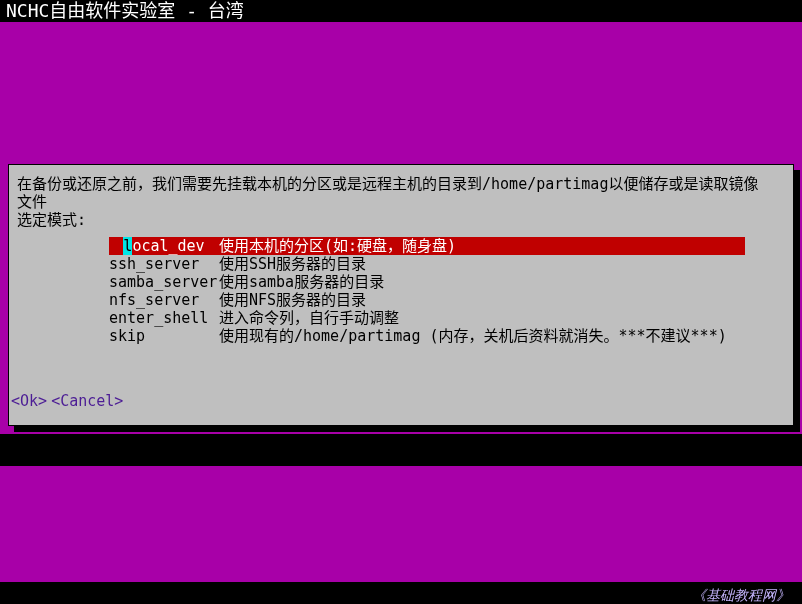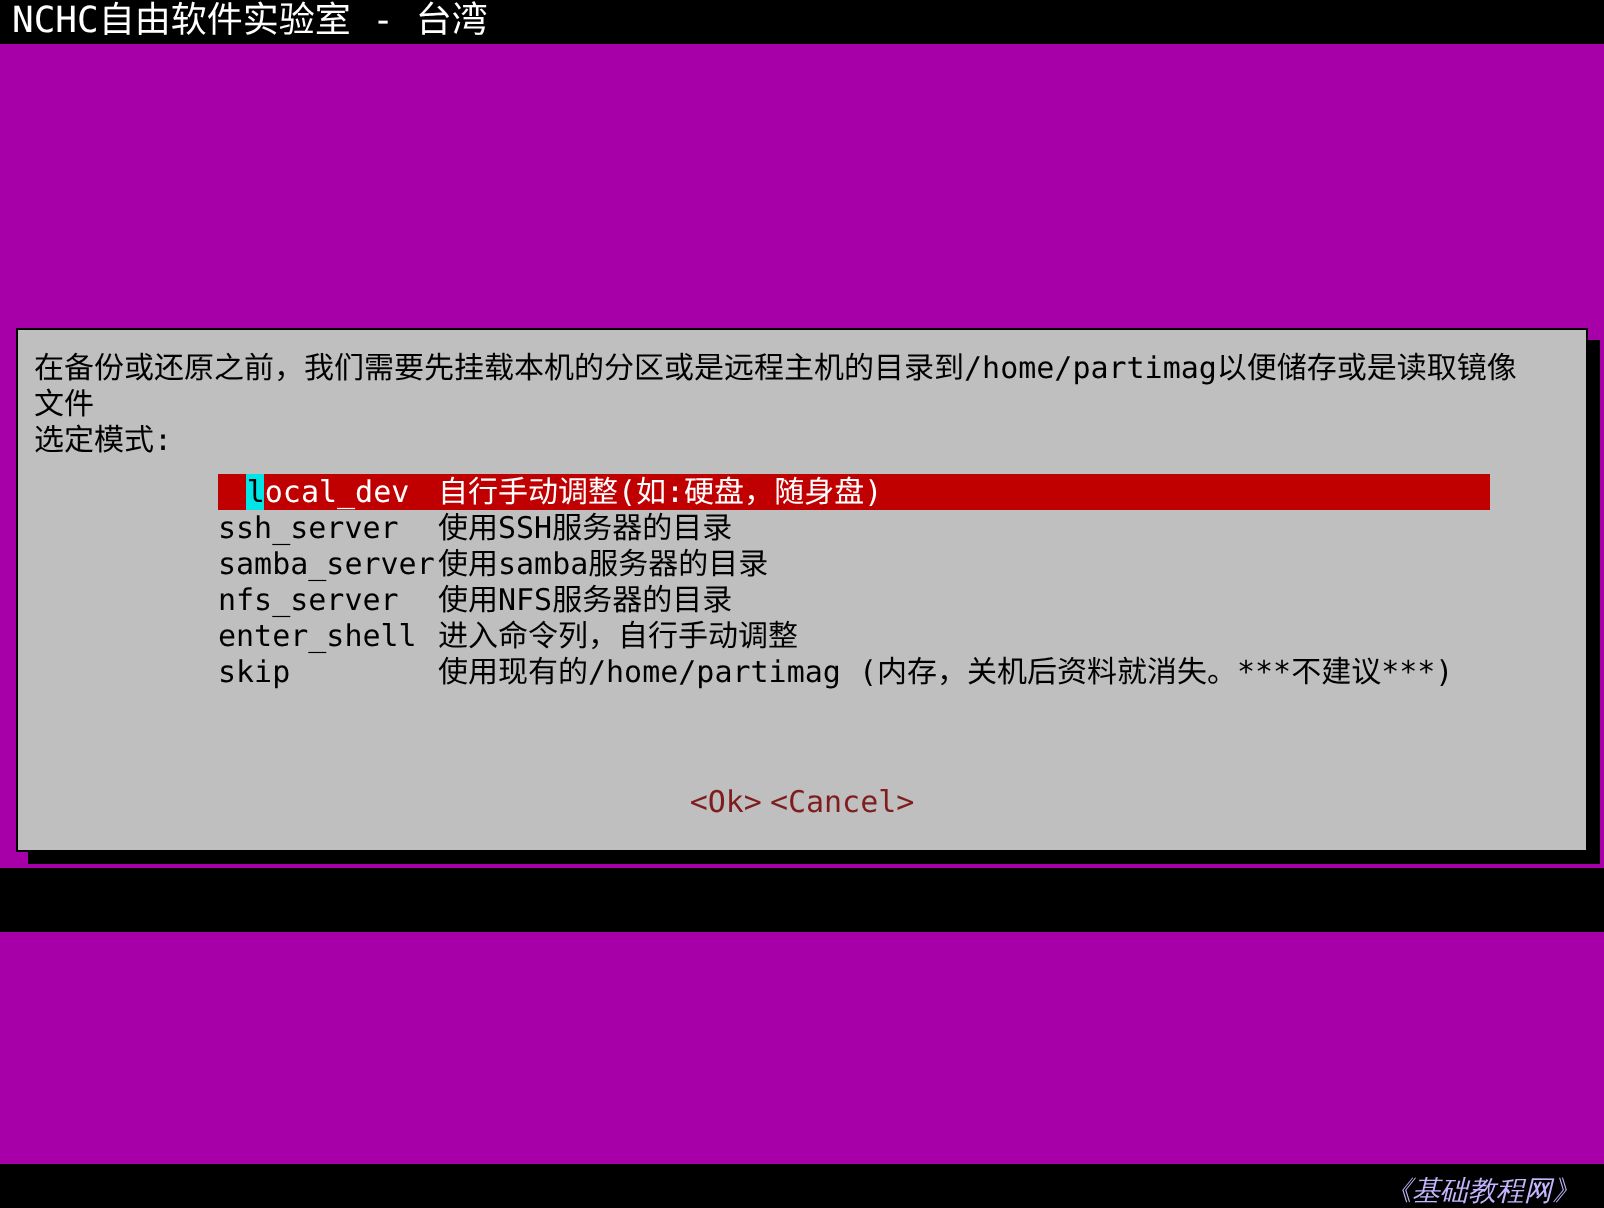--- a/index.html
+++ b/index.html
@@ -18,21 +18,21 @@
   .frame-title { position:absolute; top:-11px; left:50%; transform:translateX(-50%);
     background:#bfbfbf; color:#d00000; padding:0 4px; font-size:15px; white-space:nowrap; }
   .body { padding:10px 8px 0 8px; color:#000; font-size:15px; line-height:18px; }
   .menu { margin-top:8px; margin-left:92px; color:#000; }
   .menu-row { height:18px; display:flex; align-items:center; font-size:15px;
     white-space:pre; }
   .menu-row .cmd { display:inline-block; width:110px; }
   .menu-row.sel { background:#c00000; color:#fff; width:636px;text-align:center; }
   .menu-row.sel .hl { background:#00e6e6; color:#000; }
   .buttons { position:absolute; bottom:16px; left:0; width:100%; display:flex;
-    justify-content:center; color:#7f1d1d; font-size:15px; }
+    justify-content:flex-start; color:#4c1d95; font-size:15px; }
   .btn { padding:0 2px; }
   .blackbar { position:absolute; left:0; top:434px; width:802px; height:32px;
     background:#000; }
   .bottom-black { position:absolute; left:0; bottom:0; width:802px; height:22px;
     background:#000; }
   .watermark { position:absolute; right:12px; bottom:2px; color:#c4b5fd;
     font-size:14px; font-family:sans-serif;font-style:italic; }
 </style>
 </head>
 <body>
@@ -42,21 +42,21 @@
 
   <div class="dialog">
     <div class="dialog-inner">
       <div class="body">
         <div>在备份或还原之前，我们需要先挂载本机的分区或是远程主机的目录到/home/partimag以便储存或是读取镜像</div>
         <div>文件</div>
         <div>选定模式:</div>
 
         <div class="menu">
           <div class="menu-row sel">
-            <span class="cmd"><span class="hl">l</span><span>ocal_dev</span></span><span>自行手动调整(如:硬盘，随身盘)</span>
+            <span class="cmd"><span class="hl">l</span><span>ocal_dev</span></span><span>使用本机的分区(如:硬盘，随身盘)</span>
           </div>
           <div class="menu-row">
             <span class="cmd">ssh_server</span><span>使用SSH服务器的目录</span>
           </div>
           <div class="menu-row">
             <span class="cmd">samba_server</span><span>使用samba服务器的目录</span>
           </div>
           <div class="menu-row">
             <span class="cmd">nfs_server</span><span>使用NFS服务器的目录</span>
           </div>

